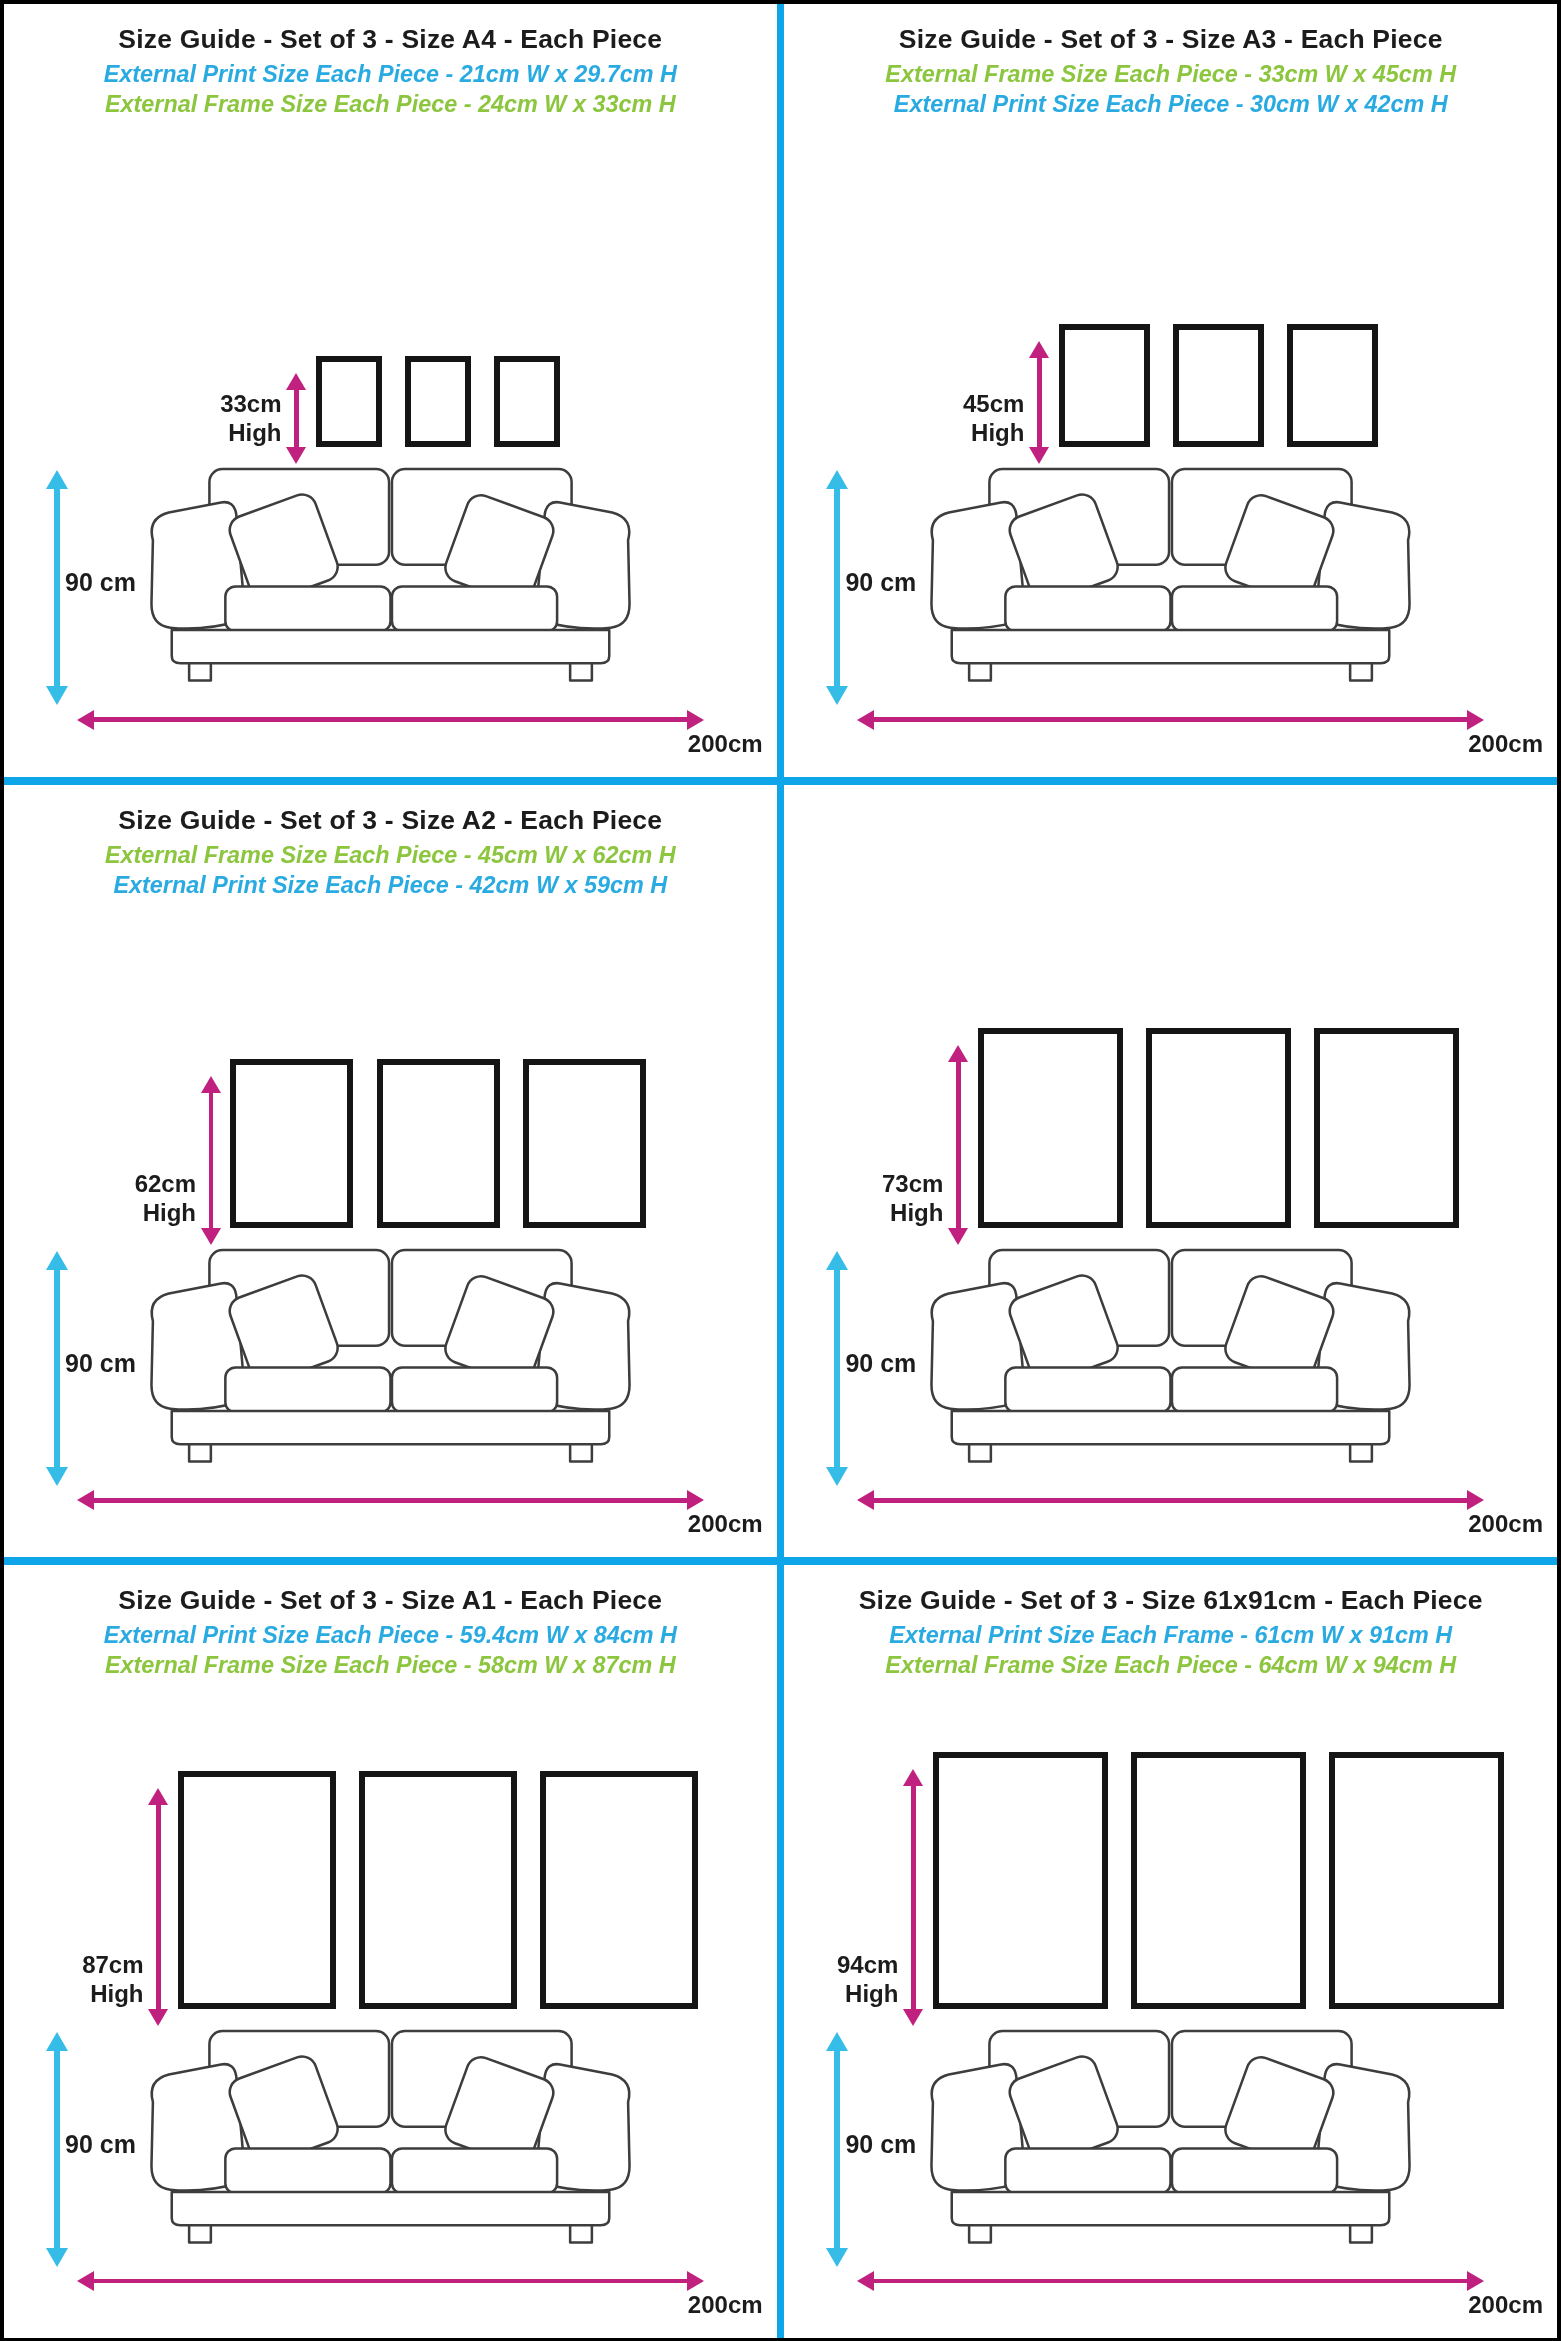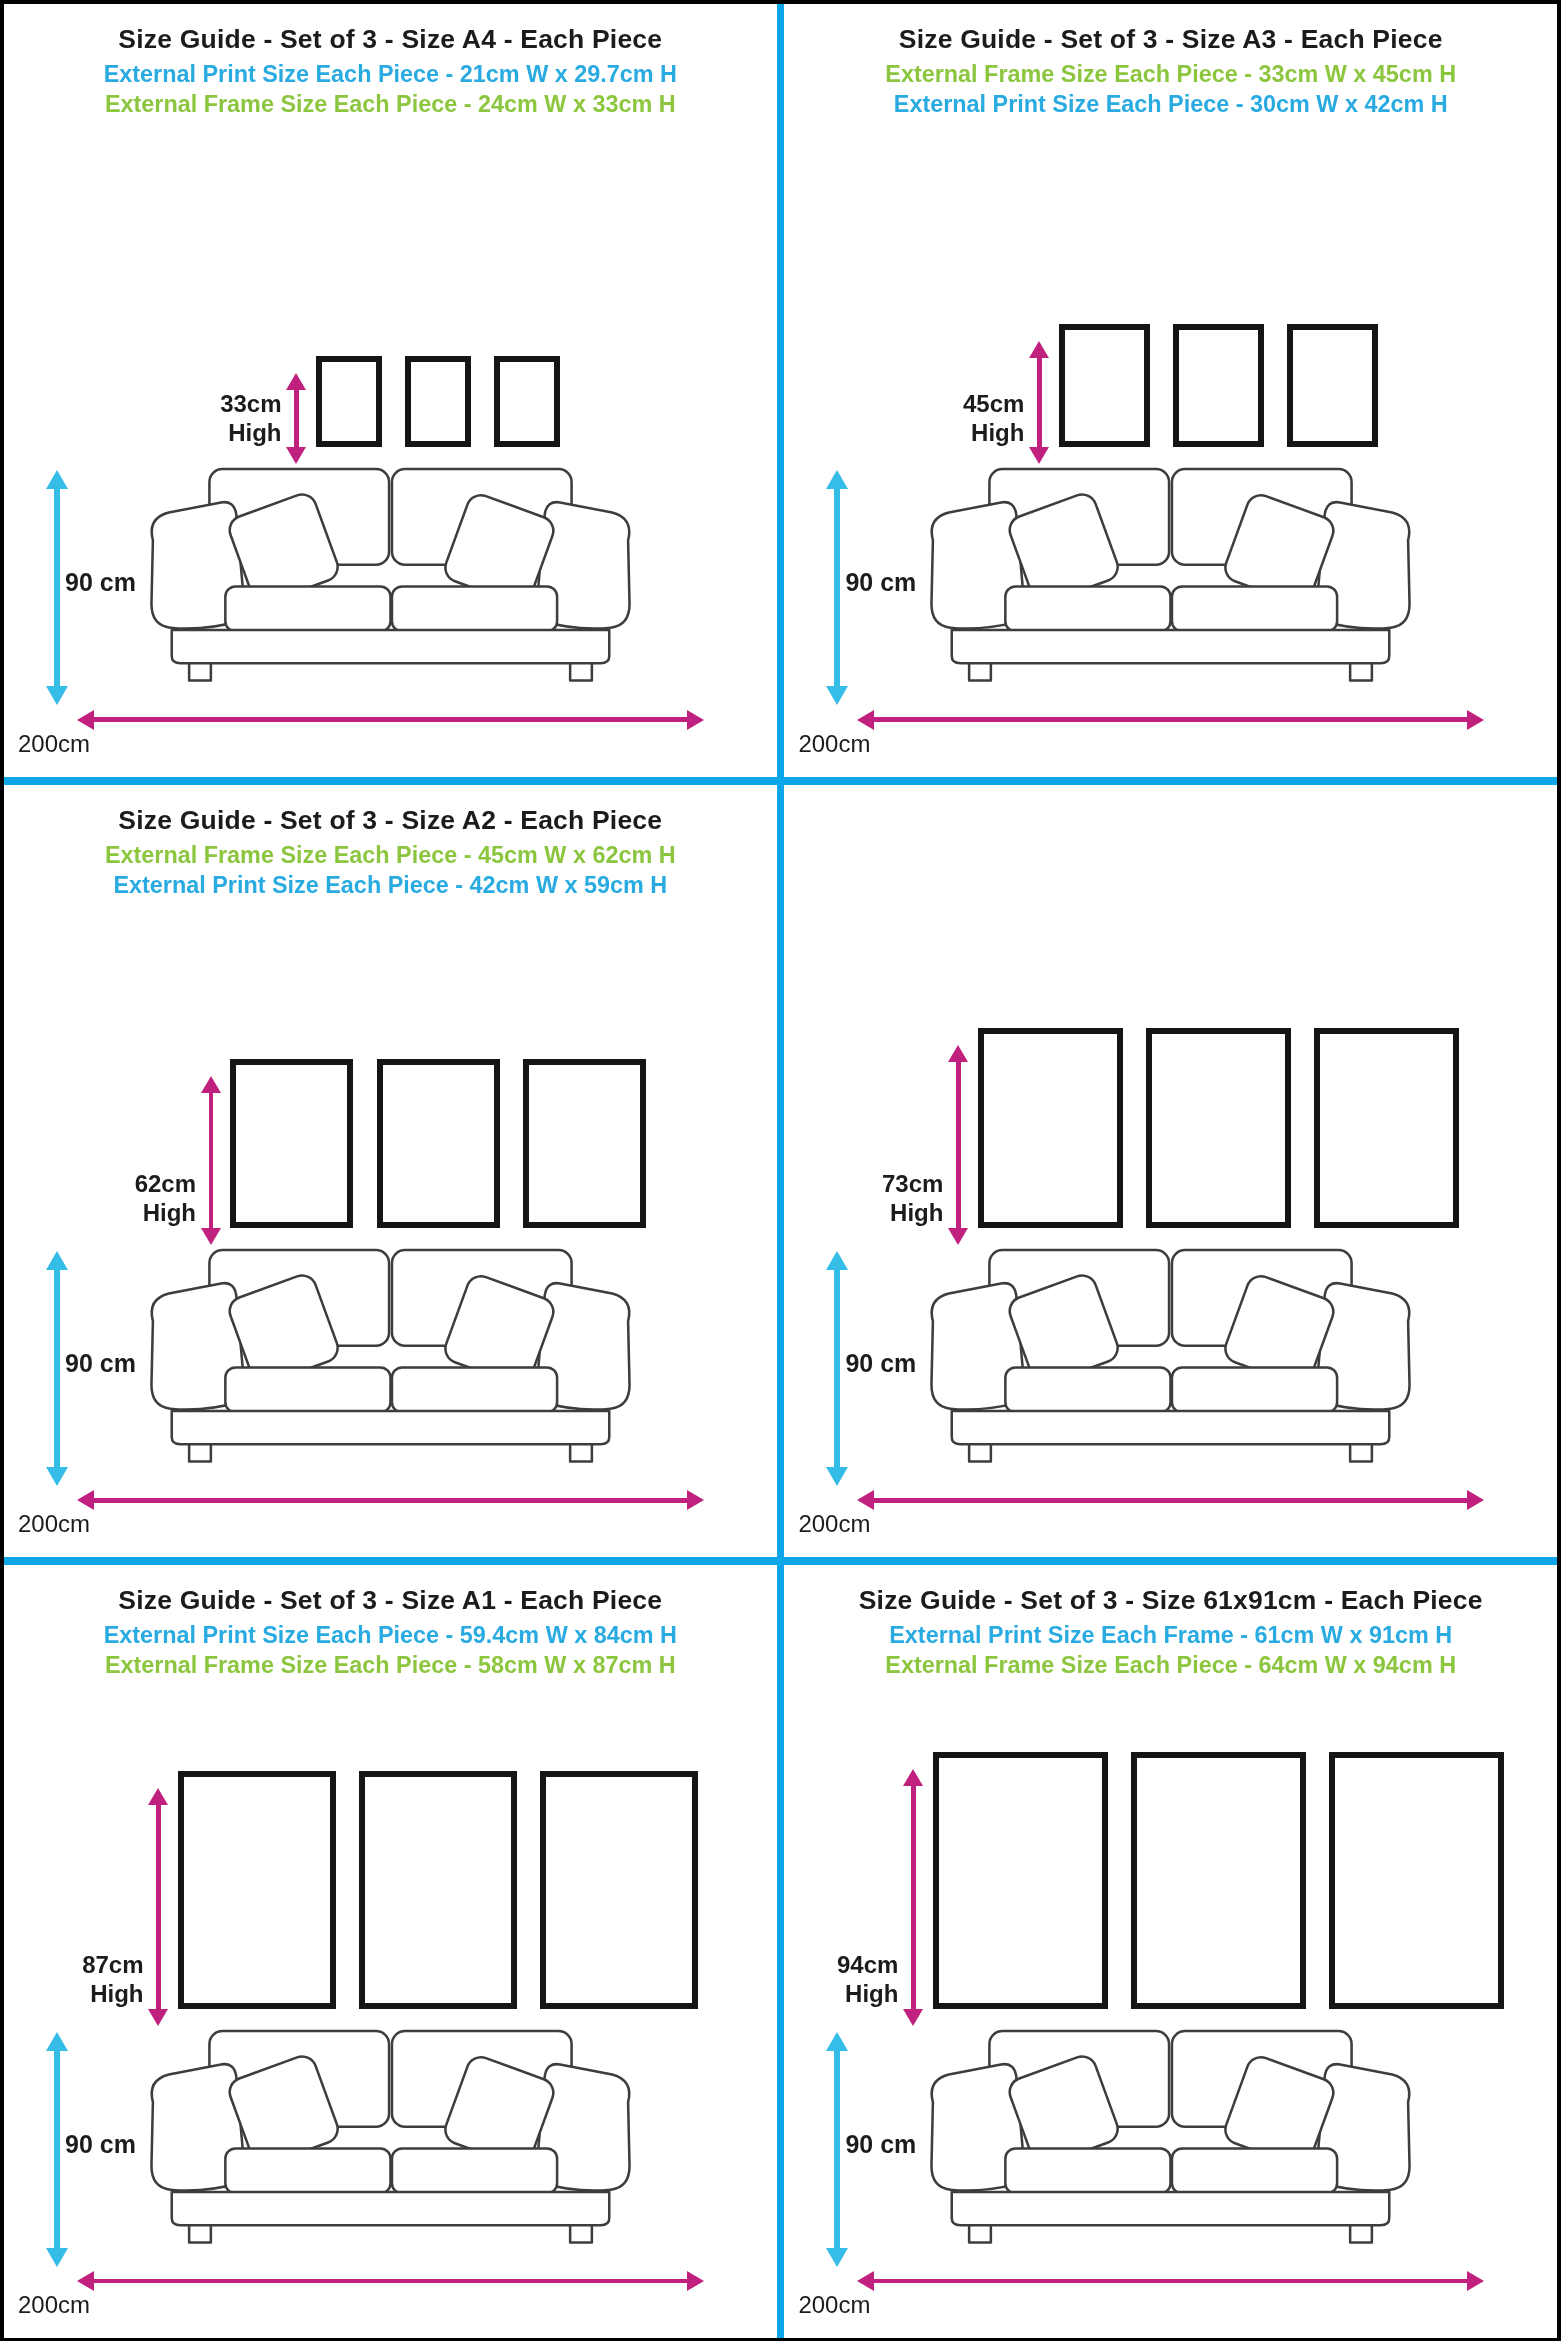--- a/index.html
+++ b/index.html
@@ -38,20 +38,21 @@
   .ptitle{
     margin:0 0 6.2px 0;
     font-size:26.5px;
     font-weight:800;
     letter-spacing:0.2px;
   }
   .pline{
     margin:3.1px 0;
     font-size:23.4px;
     font-weight:600;
+    font-style:italic;
   }
   .c-blue{color:#29ABE2;}
   .c-green{color:#8CC63F;}
 
   .framesrow{
     flex:1;
     display:flex;
     align-items:flex-end;
     justify-content:center;
     min-height:0;
@@ -115,22 +116,22 @@
     position:relative;
   }
   .harrow::before,.harrow::after{
     content:"";position:absolute;top:50%;transform:translateY(-50%);
     width:0;height:0;
     border-top:10px solid transparent;border-bottom:10px solid transparent;
   }
   .harrow::before{left:-17px;border-right:17px solid #C0217E;}
   .harrow::after{right:-17px;border-left:17px solid #C0217E;}
   .wlabel{
-    text-align:left;
-    font-weight:normal;
+    text-align:right;
+    font-weight:bold;
     font-size:24px;
     margin-top:7.8px;
   }
   .defs{position:absolute;width:0;height:0;overflow:hidden;}
 </style>
 </head>
 <body>
 
 <svg class="defs" aria-hidden="true">
   <symbol id="sofa" viewBox="0 0 780 340">

